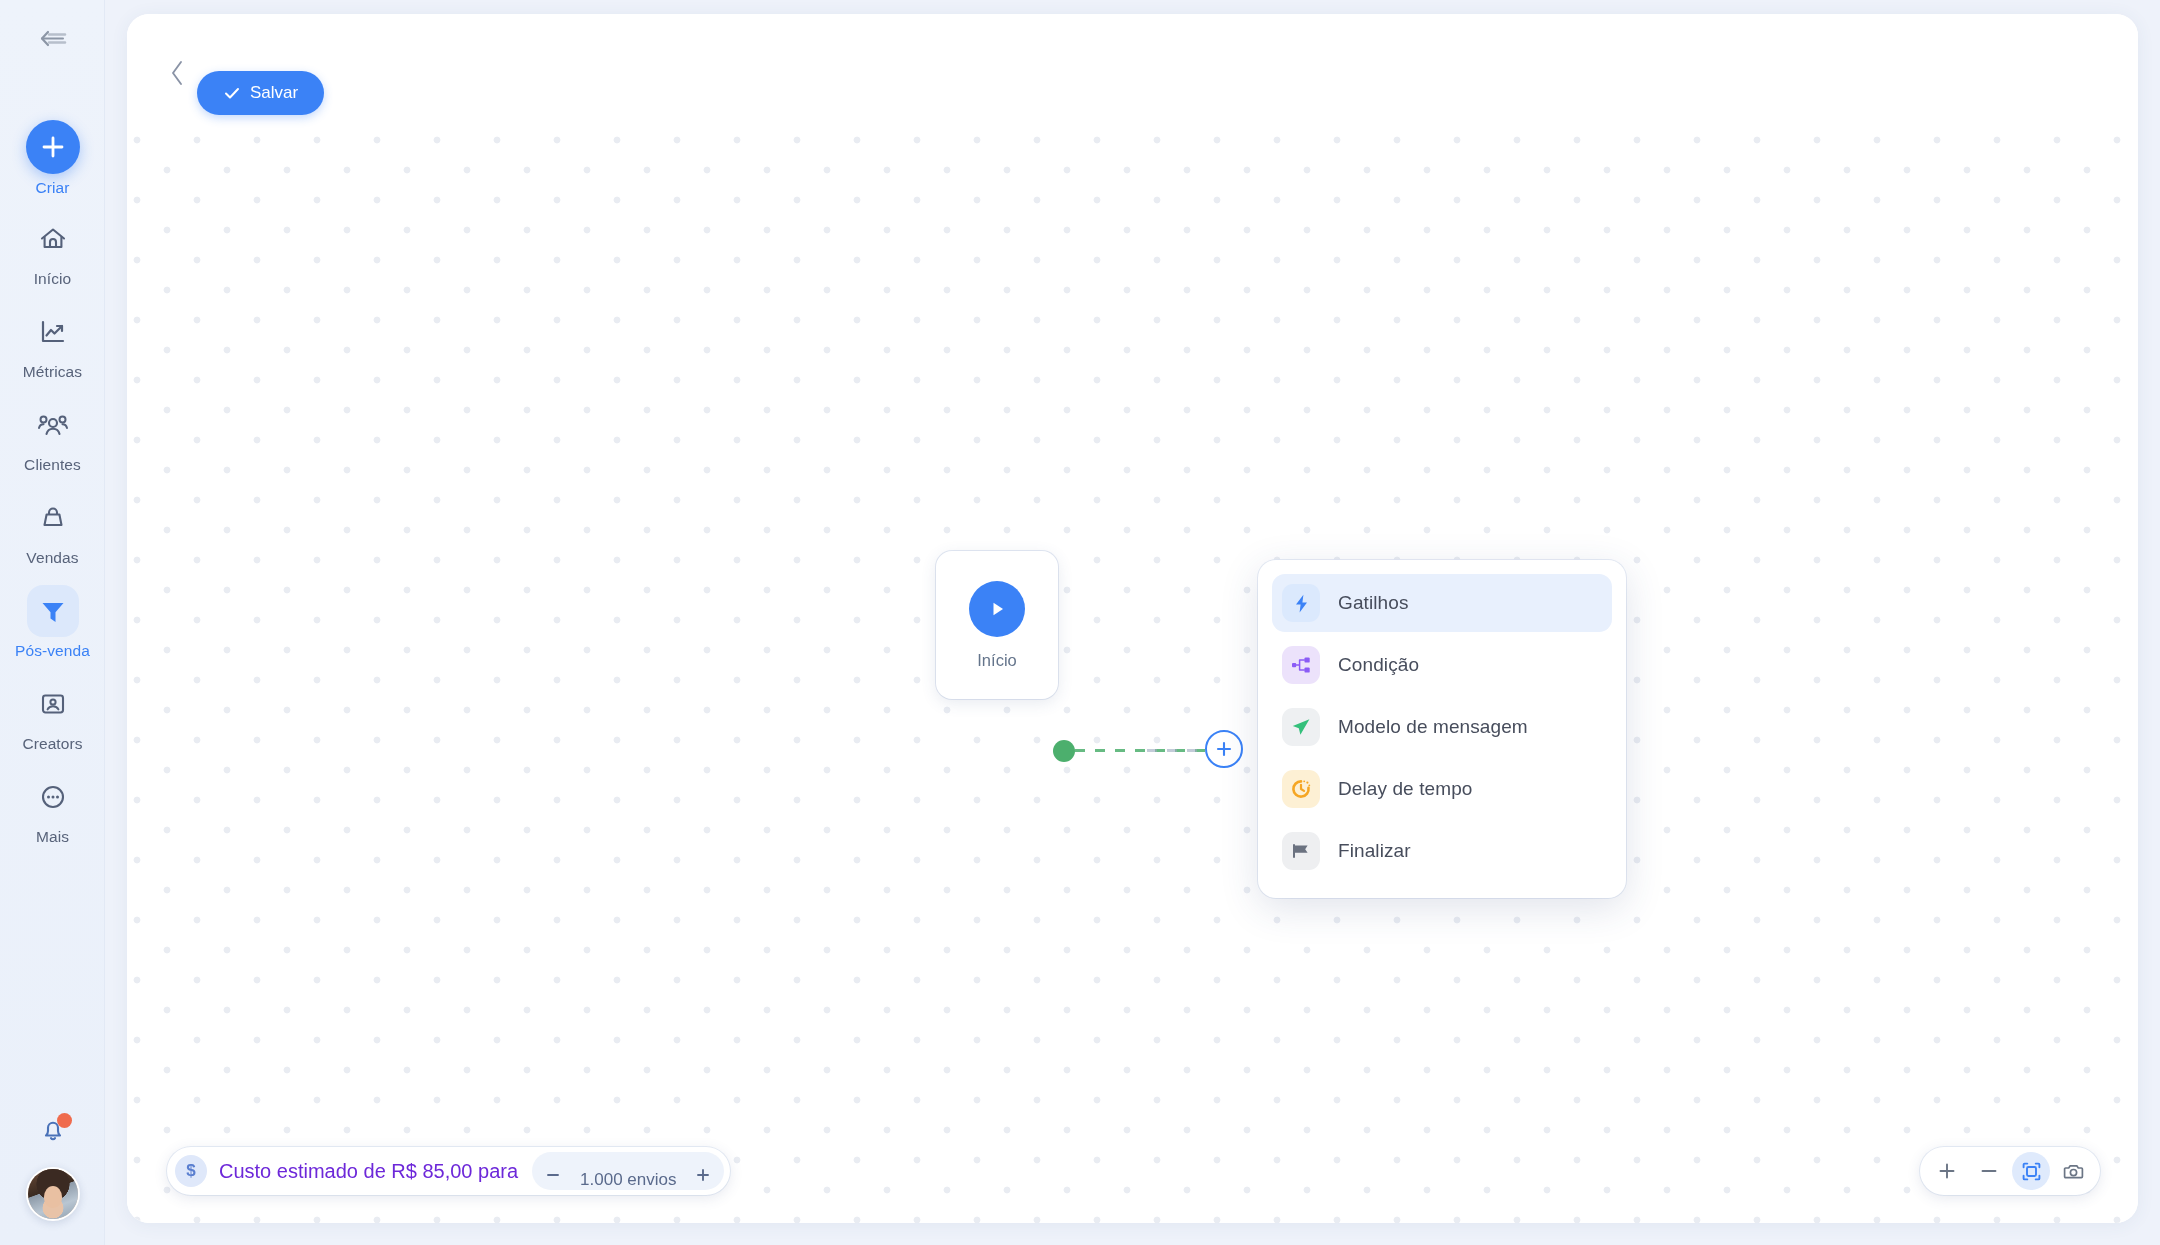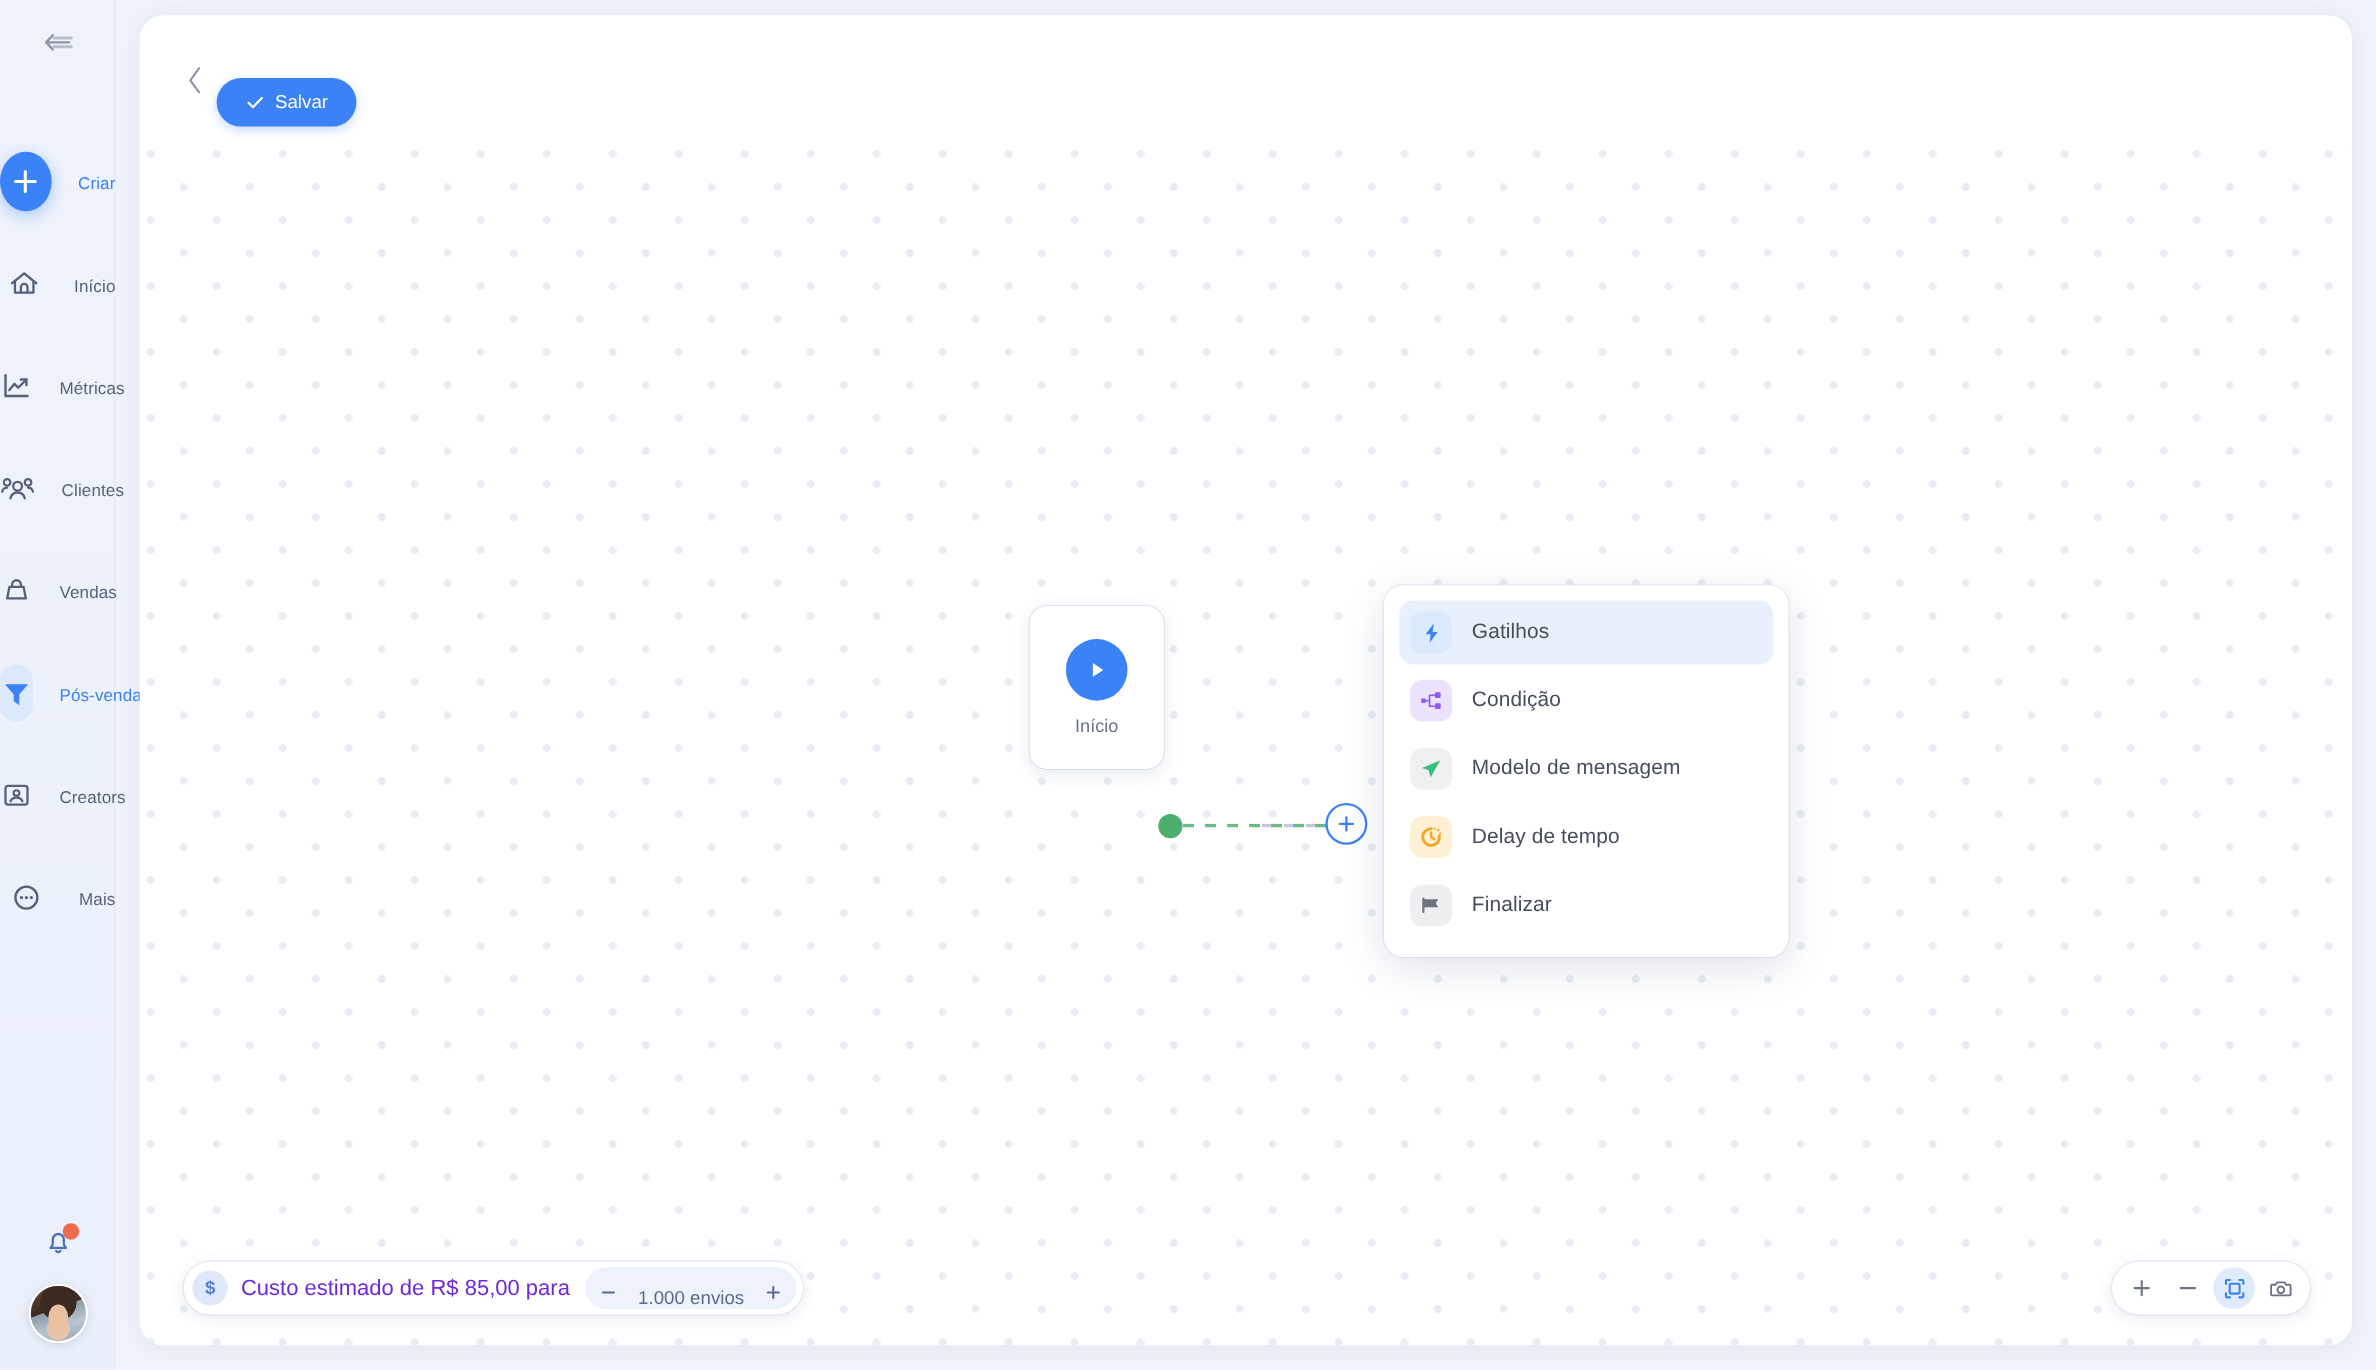--- a/index.html
+++ b/index.html
@@ -22,24 +22,23 @@
   }
   .collapse-btn {
     position: absolute; left: 28px; top: 22px;
     width: 48px; height: 34px;
     display: flex; align-items: center; justify-content: center;
     cursor: pointer;
   }
   .nav-list { position: absolute; top: 120px; left: 0; width: 105px; }
   .nav-item {
     width: 105px; height: 90px;
-    display: flex; flex-direction: row; align-items: center; justify-content: flex-start;
+    display: flex; flex-direction: column; align-items: center; justify-content: flex-start;
     cursor: pointer; margin-bottom: 3px;
     position: relative;
-    gap: 24px;
   }
   .nav-ico {
     width: 52px; height: 52px; border-radius: 16px;
     display: flex; align-items: center; justify-content: center;
     position: relative;
   }
   .nav-item.create .nav-ico {
     width: 54px; height: 54px; border-radius: 50%;
     background: #3b82f6;
     box-shadow: 0 4px 14px rgba(59,130,246,.38);
@@ -170,21 +169,21 @@
   .plus-node {
     position: absolute; left: 1078px; top: 598px;
     width: 38px; height: 38px; border-radius: 50%;
     background: #fff; border: 2px solid #3b82f6;
     display: flex; align-items: center; justify-content: center;
     cursor: pointer;
   }
 
   
   .node-menu {
-    position: absolute; left: 1131px; top: 400px;
+    position: absolute; left: 1131px; top: 428px;
     width: 368px;
     background: #fff; border-radius: 18px;
     box-shadow: 0 10px 38px rgba(50,70,120,.15), 0 0 0 1px rgba(228,234,244,.85);
     padding: 14px 14px;
   }
   .menu-item {
     display: flex; align-items: center; gap: 18px;
     height: 58px; padding: 0 10px;
     border-radius: 13px; cursor: pointer;
     margin-bottom: 4px;

